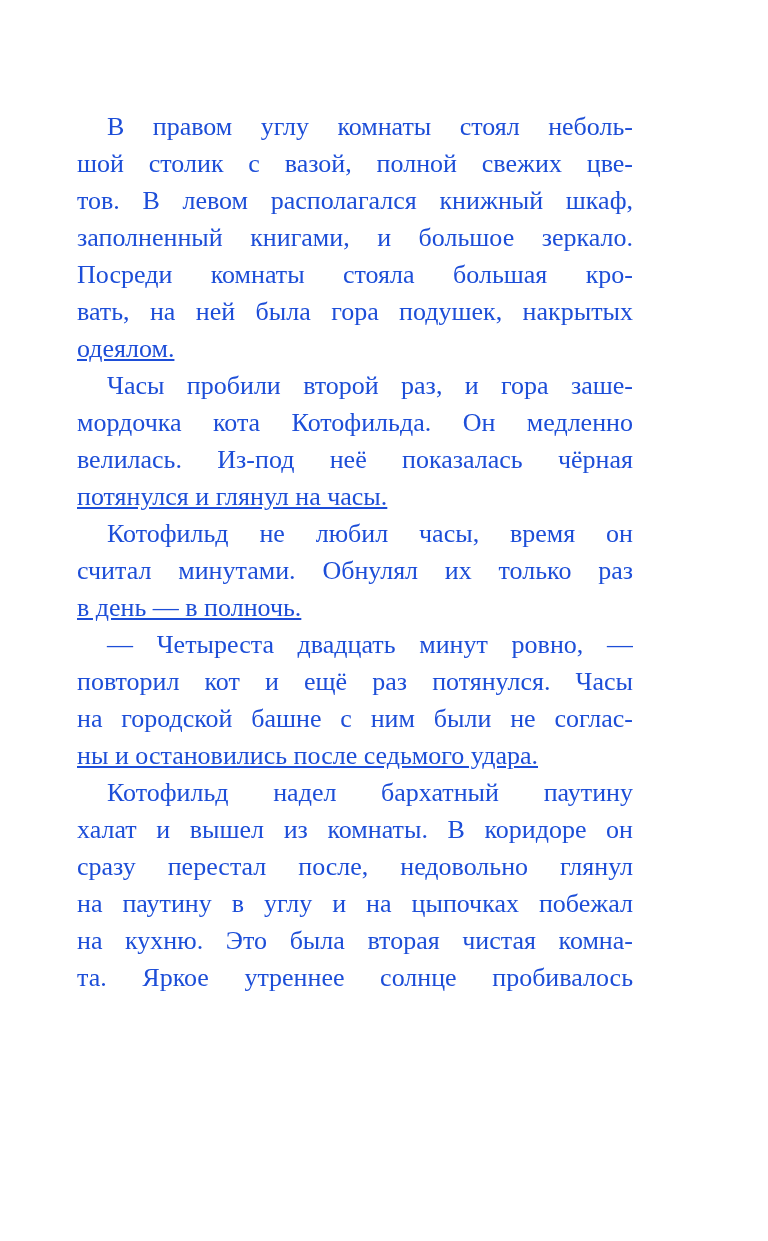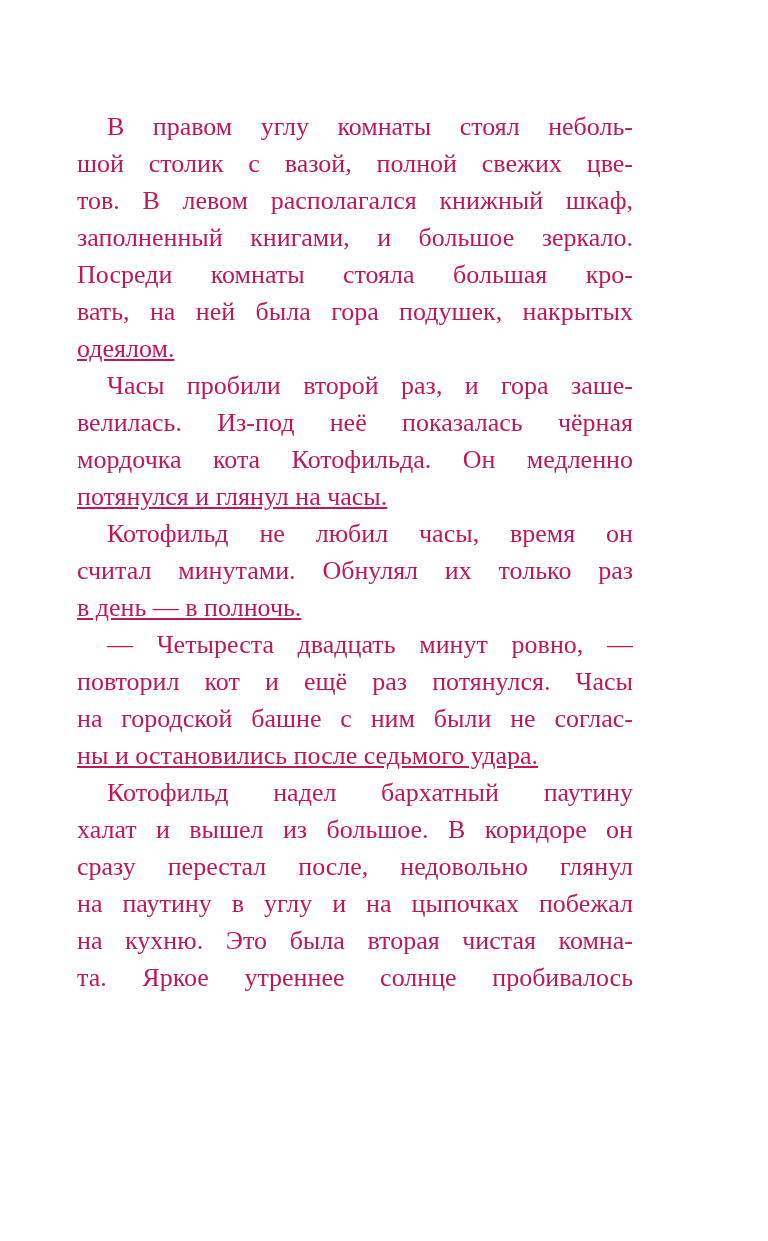--- a/index.html
+++ b/index.html
@@ -6,21 +6,21 @@
     margin: 0;
     padding: 0;
     background: #ffffff;
   }
   .page {
     position: relative;
     width: 768px;
     height: 1241px;
     background: #ffffff;
     font-family: "Liberation Serif", "DejaVu Serif", serif;
-    color: #be185d;
+    color: #1d4ed8;
     overflow: hidden;
   }
   .text-block {
     position: absolute;
     left: 77px;
     top: 108px;
     width: 556px;
   }
   .para { margin: 0; padding: 0; }
   .line {
@@ -53,38 +53,38 @@
         <div class="line indent">В правом углу комнаты стоял неболь-</div>
         <div class="line">шой столик с вазой, полной свежих цве-</div>
         <div class="line">тов. В левом располагался книжный шкаф,</div>
         <div class="line">заполненный книгами, и большое зеркало.</div>
         <div class="line">Посреди комнаты стояла большая кро-</div>
         <div class="line">вать, на ней была гора подушек, накрытых</div>
         <div class="line flush">одеялом.</div>
       </div>
       <div class="para">
         <div class="line indent">Часы пробили второй раз, и гора заше-</div>
+        <div class="line">мордочка кота Котофильда. Он медленно</div>
         <div class="line">велилась. Из-под неё показалась чёрная</div>
-        <div class="line">мордочка кота Котофильда. Он медленно</div>
         <div class="line flush">потянулся и глянул на часы.</div>
       </div>
       <div class="para">
         <div class="line indent">Котофильд не любил часы, время он</div>
         <div class="line">считал минутами. Обнулял их только раз</div>
         <div class="line flush">в день — в полночь.</div>
       </div>
       <div class="para">
         <div class="line indent">— Четыреста двадцать минут ровно, —</div>
         <div class="line">повторил кот и ещё раз потянулся. Часы</div>
         <div class="line">на городской башне с ним были не соглас-</div>
         <div class="line flush">ны и остановились после седьмого удара.</div>
       </div>
       <div class="para">
         <div class="line indent">Котофильд надел бархатный паутину</div>
-        <div class="line">халат и вышел из большое. В коридоре он</div>
+        <div class="line">халат и вышел из комнаты. В коридоре он</div>
         <div class="line">сразу перестал после, недовольно глянул</div>
         <div class="line">на паутину в углу и на цыпочках побежал</div>
         <div class="line">на кухню. Это была вторая чистая комна-</div>
         <div class="line">та. Яркое утреннее солнце пробивалось</div>
       </div>
     </div>
 
   <div class="footer">
 
     

